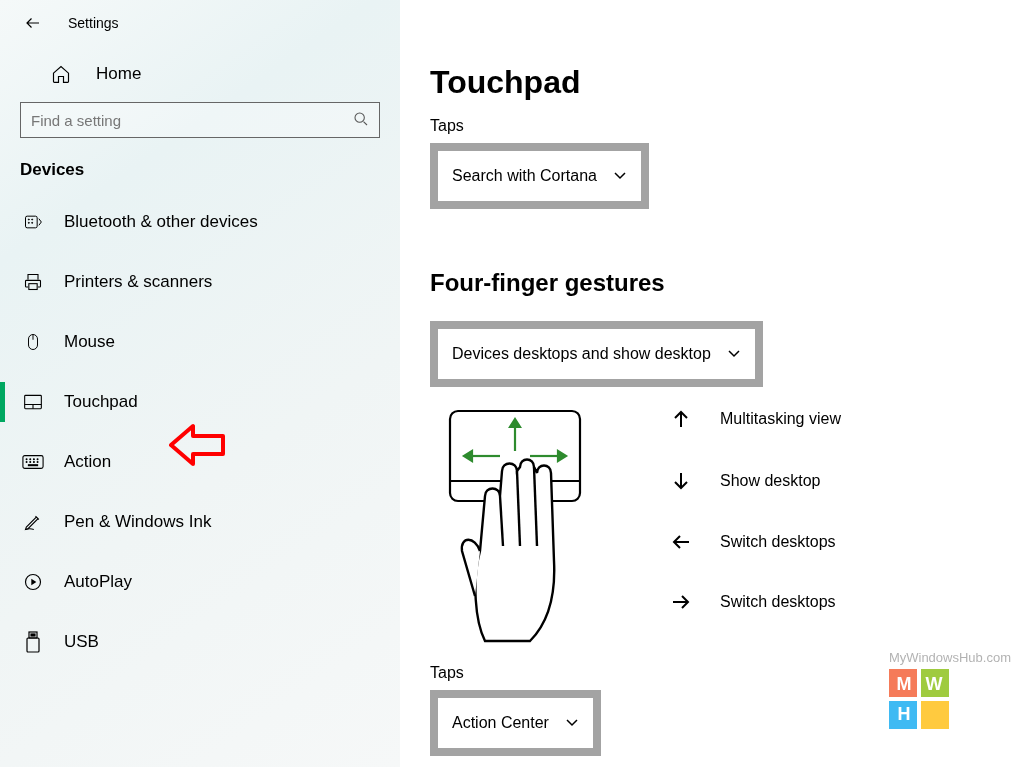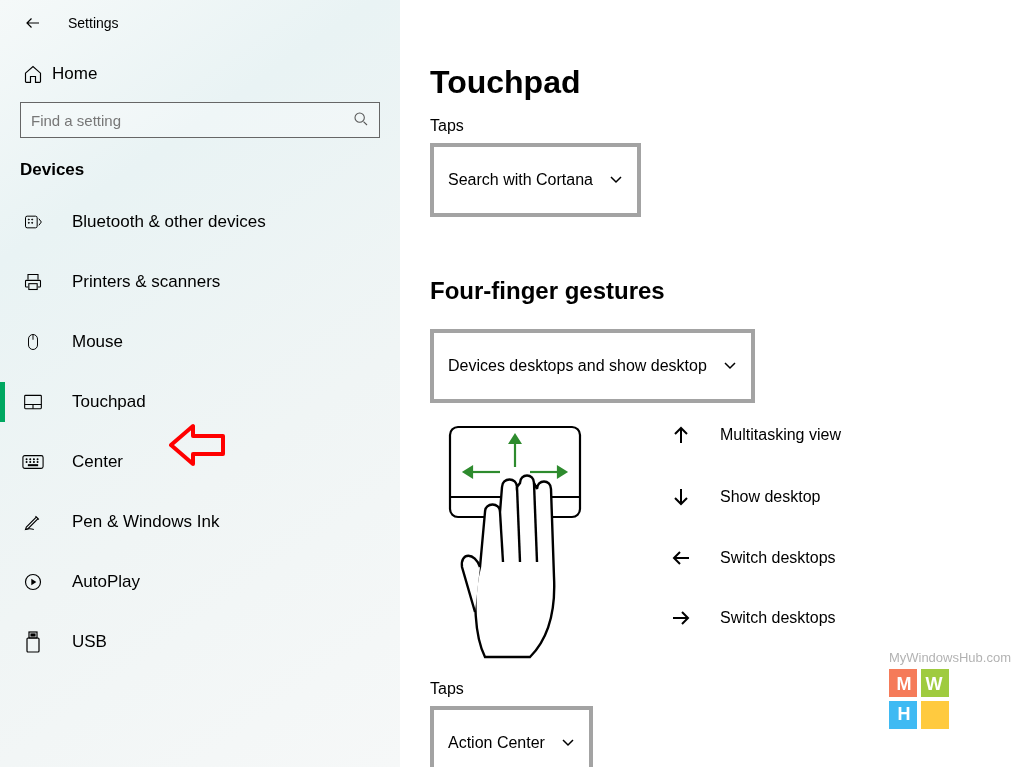--- a/index.html
+++ b/index.html
@@ -38,23 +38,24 @@
   display: flex; align-items: center; justify-content: center;
   cursor: pointer;
 }
 .app-title {
   font-size: 14px;
   font-weight: 400;
 }
 .home-row {
   display: flex;
   align-items: center;
-  gap: 8px;
+  gap: 24px;
   padding: 16px 20px 18px 22px;
   cursor: pointer;
+  margin-left: 28px;
 }
 .home-row .icon { width: 22px; display:flex; align-items:center; justify-content:center;}
 .home-label { font-size: 17px; }
 .search-wrap {
   margin: 0 20px 22px 20px;
   border: 1px solid #666;
   height: 36px;
   display: flex;
   align-items: center;
   padding: 0 10px;
@@ -72,21 +73,21 @@
 .search-input::placeholder { color: #777; }
 .section-header {
   padding: 0 20px 12px 20px;
   font-size: 17px;
   font-weight: 600;
 }
 .nav-list { list-style: none; }
 .nav-item {
   display: flex;
   align-items: center;
-  gap: 28px;
+  gap: 20px;
   padding: 0 20px 0 22px;
   height: 60px;
   cursor: pointer;
   position: relative;
 }
 .nav-item .icon { width: 22px; display:flex; align-items:center; justify-content:center;}
 .nav-item .label { font-size: 17px; }
 .nav-item.active::before {
   content: "";
   position: absolute;
@@ -105,22 +106,22 @@
   font-weight: 600;
   margin-bottom: 16px;
 }
 .field-label {
   font-size: 16px;
   margin-bottom: 8px;
 }
 .dropdown {
   display: inline-flex;
   align-items: center;
-  border: 4px solid #a3a3a3;
-  padding: 24px 14px;
+  border: 8px solid #a3a3a3;
+  padding: 16px 14px;
   gap: 16px;
   cursor: pointer;
   font-size: 16px;
 }
 .dropdown .chev { width:14px; display:flex; align-items:center; }
 h2.section-title {
   font-size: 24px;
   font-weight: 600;
   margin: 60px 0 24px 0;
 }
@@ -260,21 +261,21 @@
               <circle cx="9" cy="5" r="0.5" fill="#000"></circle>
               <circle cx="13" cy="5" r="0.5" fill="#000"></circle>
               <circle cx="17" cy="5" r="0.5" fill="#000"></circle>
               <circle cx="5" cy="8" r="0.5" fill="#000"></circle>
               <circle cx="9" cy="8" r="0.5" fill="#000"></circle>
               <circle cx="13" cy="8" r="0.5" fill="#000"></circle>
               <circle cx="17" cy="8" r="0.5" fill="#000"></circle>
               <rect x="7" y="11" width="10" height="1" fill="#000"></rect>
             </svg>
         </span>
-        <span class="label">Center</span>
+        <span class="label">Action</span>
       </li>
       <li class="nav-item">
         <span class="icon">
           <svg width="20" height="20" viewBox="0 0 24 24" fill="none" stroke="#000" stroke-width="1.3">
               <path d="M3 21l3-1 12-12-2-2L4 18l-1 3zM15 5l4 4"></path>
               <path d="M3 21c2 0 3-1 5-1s3 1 5 1"></path>
             </svg>
         </span>
         <span class="label">Pen &amp; Windows Ink</span>
       </li>

